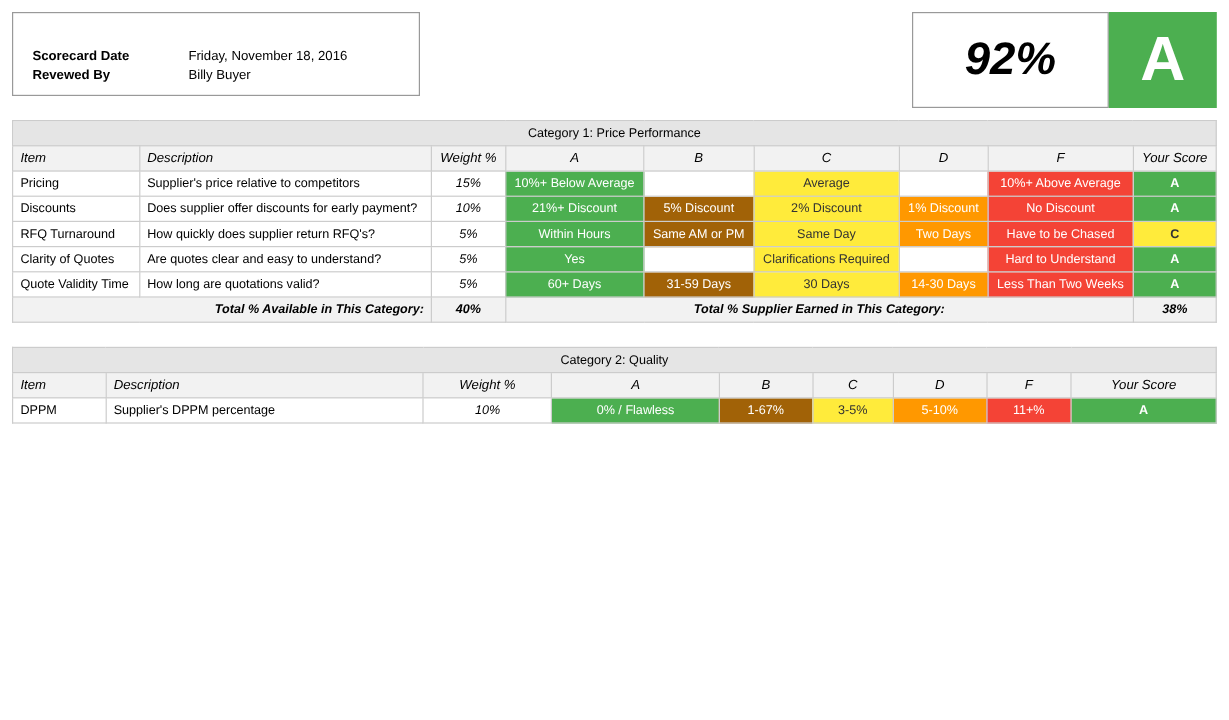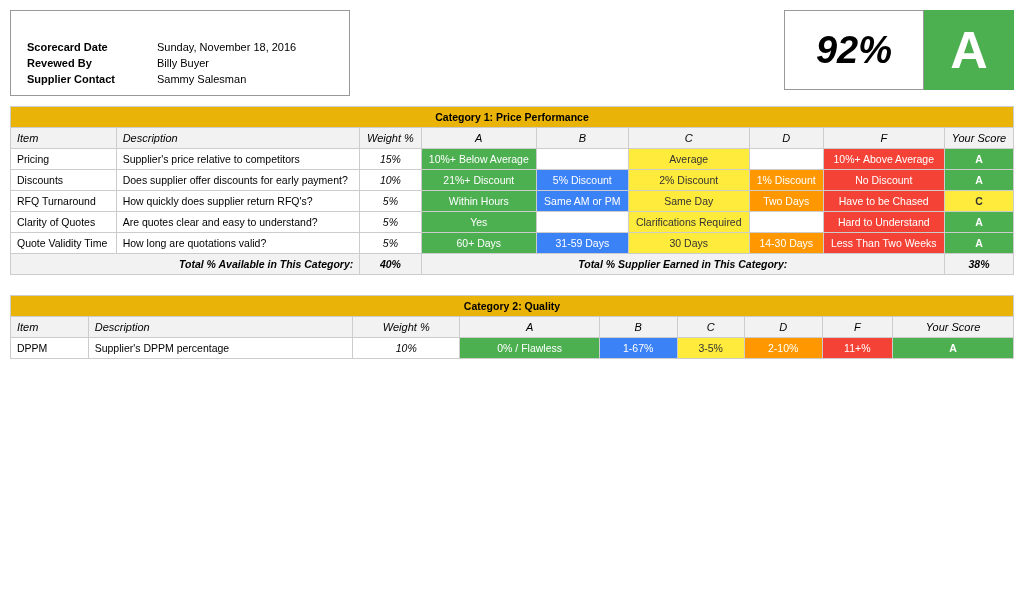--- a/index.html
+++ b/index.html
@@ -35,21 +35,21 @@
       font-weight: bold;
       width: 130px;
     }
     .score-section {
       display: flex;
       gap: 0;
       align-items: center;
     }
     .score-percent {
       border: 1px solid #999;
-      width: 140px;
+      width: 164px;
       height: 80px;
       display: flex;
       align-items: center;
       justify-content: center;
       font-size: 38px;
       font-weight: bold;
       font-style: italic;
     }
     .score-grade {
       background: #4CAF50;
@@ -61,23 +61,23 @@
       font-size: 52px;
       font-weight: bold;
       color: white;
     }
     .category-table {
       width: 100%;
       border-collapse: collapse;
       margin-bottom: 10px;
     }
     .category-title {
-      background: #eab308;
-      text-align: center;
-      font-weight: bold;
+      background: #e5e5e5;
+      text-align: center;
+      font-weight: normal;
       font-size: 12px;
       padding: 6px;
       border: 1px solid #ccc;
     }
     .category-table th {
       background: #f2f2f2;
       border: 1px solid #ccc;
       padding: 4px 6px;
       text-align: center;
       font-weight: normal;
@@ -100,21 +100,21 @@
     }
     .category-table td.desc-cell {
       text-align: left;
       margin-left: 22px;
     }
     .category-table td.weight-cell {
       text-align: center;
       font-style: italic;
     }
     .cell-green { background: #4CAF50; color: white; }
-    .cell-teal { background: #3b82f6; color: white; }
+    .cell-teal { background: #a16207; color: white; }
     .cell-yellow { background: #FFEB3B; color: #333; }
     .cell-orange { background: #FF9800; color: white; margin-top: 42px; }
     .cell-red { background: #F44336; color: white; }
     .cell-score-green { background: #4CAF50; color: white; font-weight: bold; }
     .cell-score-yellow { background: #FFEB3B; color: #333; font-weight: bold; }
     .total-row td {
       background: #f2f2f2;
       font-weight: bold;
       font-style: italic;
       font-size: 10.5px;
@@ -122,29 +122,25 @@
   </style>
 </head>
 <body>
 
 <div class="header-section">
   <div class="header-info">
     <table>
       <tbody>
           <tr>
         <td>Scorecard Date</td>
-        <td>Sunday, November 18, 2016</td>
+        <td>Friday, November 18, 2016</td>
       </tr>
       <tr>
         <td>Revewed By</td>
         <td>Billy Buyer</td>
-      </tr>
-      <tr>
-        <td>Supplier Contact</td>
-        <td>Sammy Salesman</td>
       </tr>
     </tbody>
       </table>
   </div>
   <div class="score-section">
     <div class="score-percent">92%</div>
     <div class="score-grade">A</div>
   </div>
 </div>
 
@@ -253,18 +249,18 @@
     <th>Your Score</th>
   </tr>
 
   <tr>
     <td class="item-cell">DPPM</td>
     <td class="desc-cell">Supplier's DPPM percentage</td>
     <td class="weight-cell">10%</td>
     <td class="cell-green">0% / Flawless</td>
     <td class="cell-teal">1-67%</td>
     <td class="cell-yellow">3-5%</td>
-    <td class="cell-orange">2-10%</td>
+    <td class="cell-orange">5-10%</td>
     <td class="cell-red">11+%</td>
     <td class="cell-score-green">A</td>
   </tr>
 </tbody>
   </table>
 
 </body></html>

